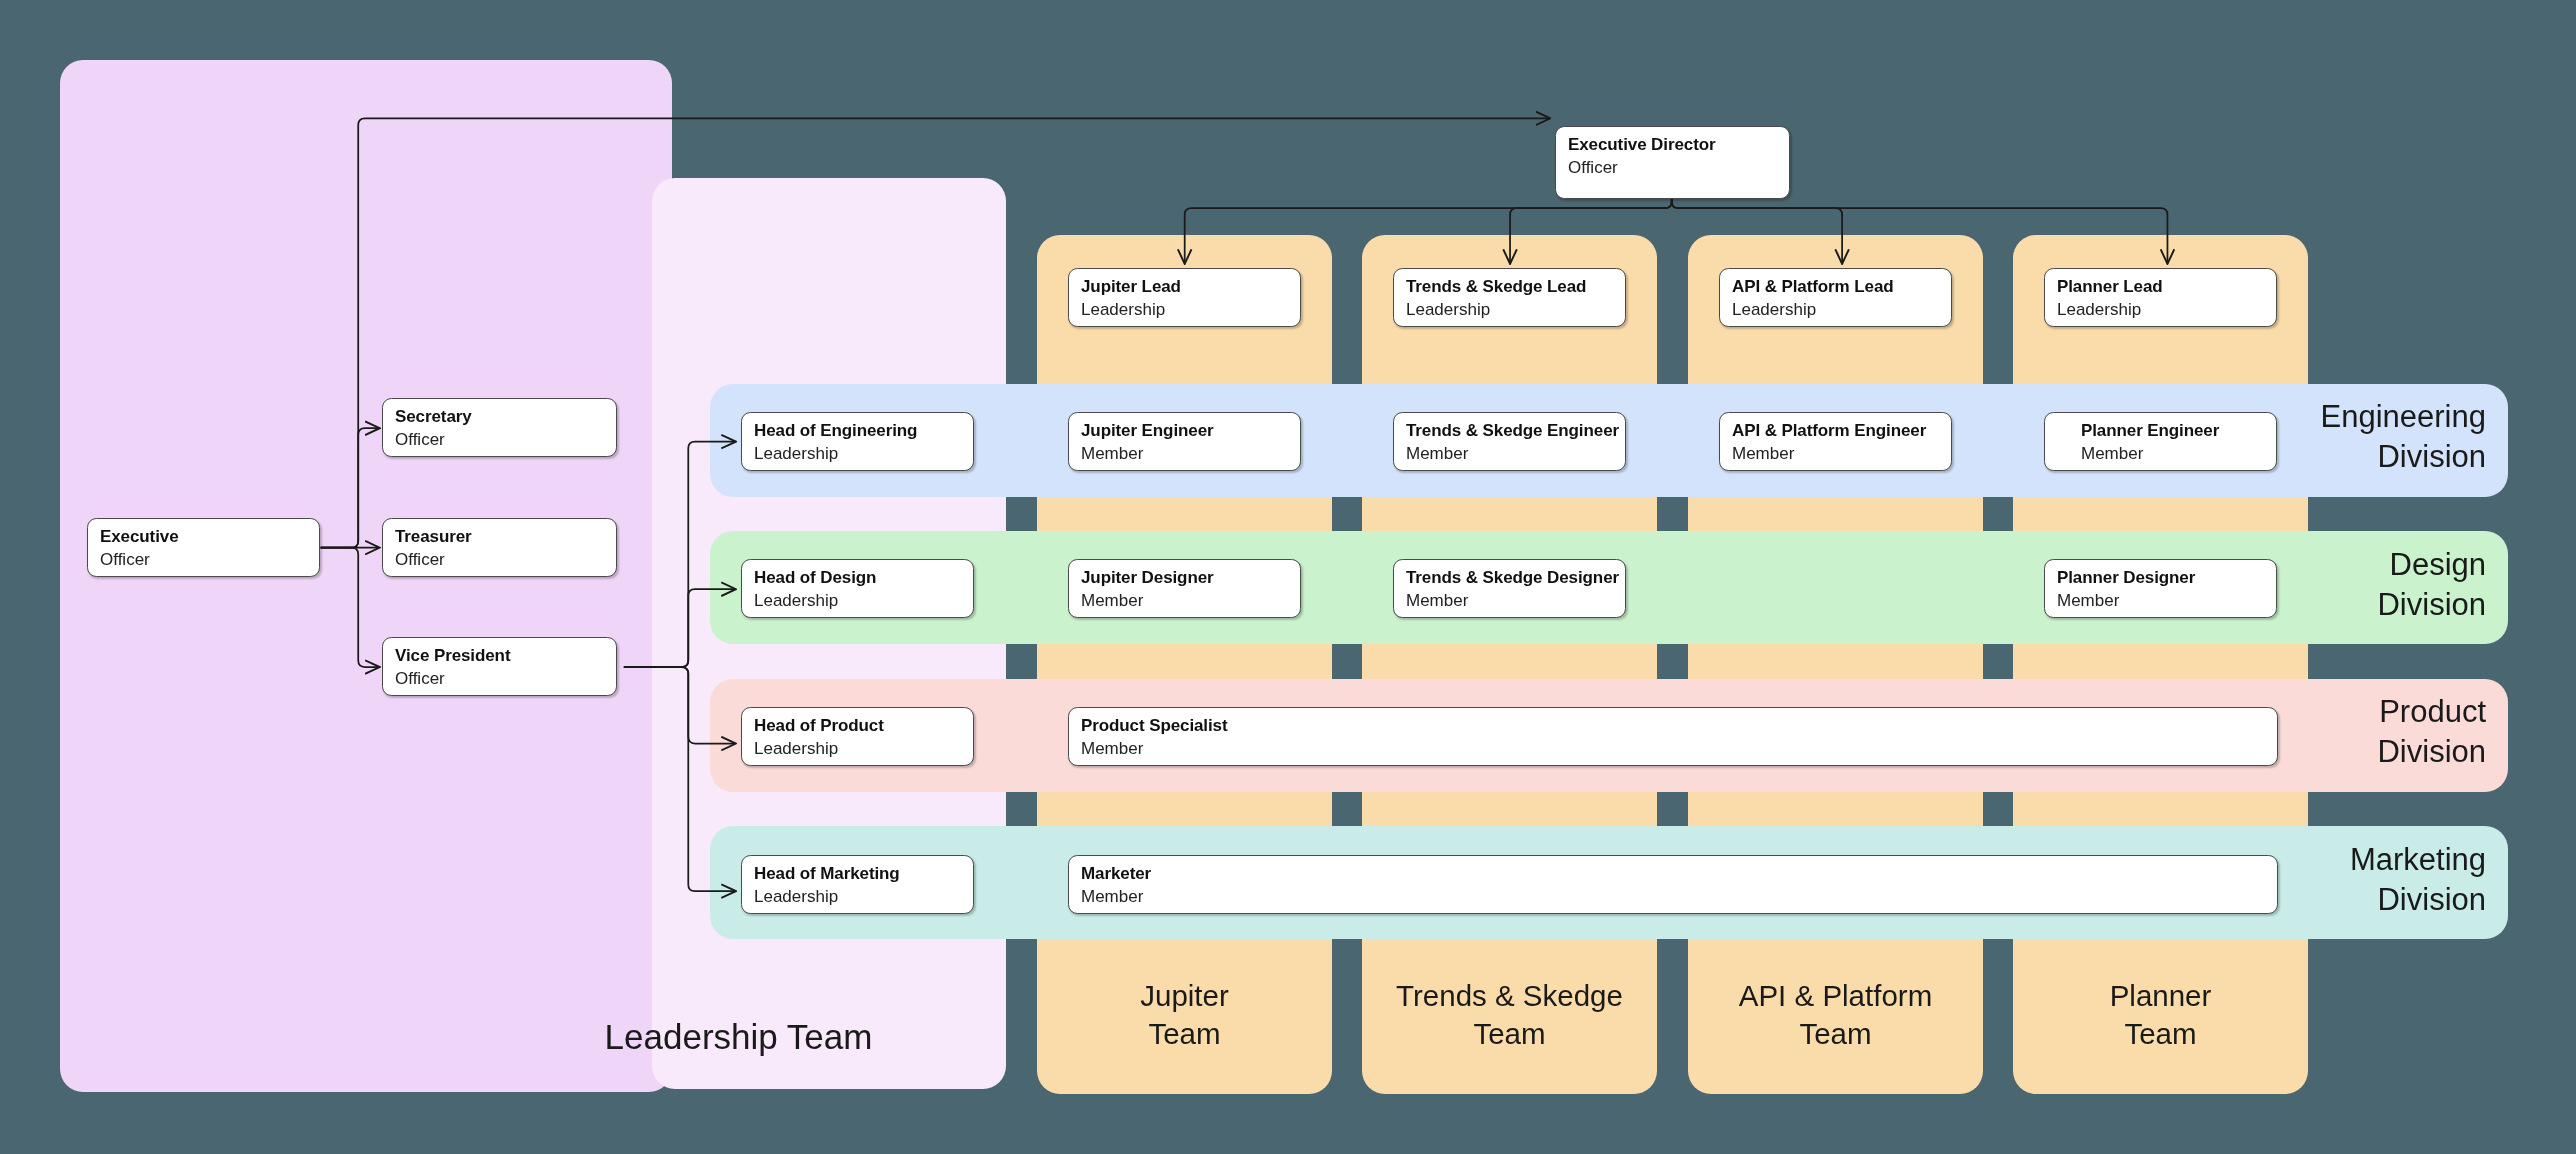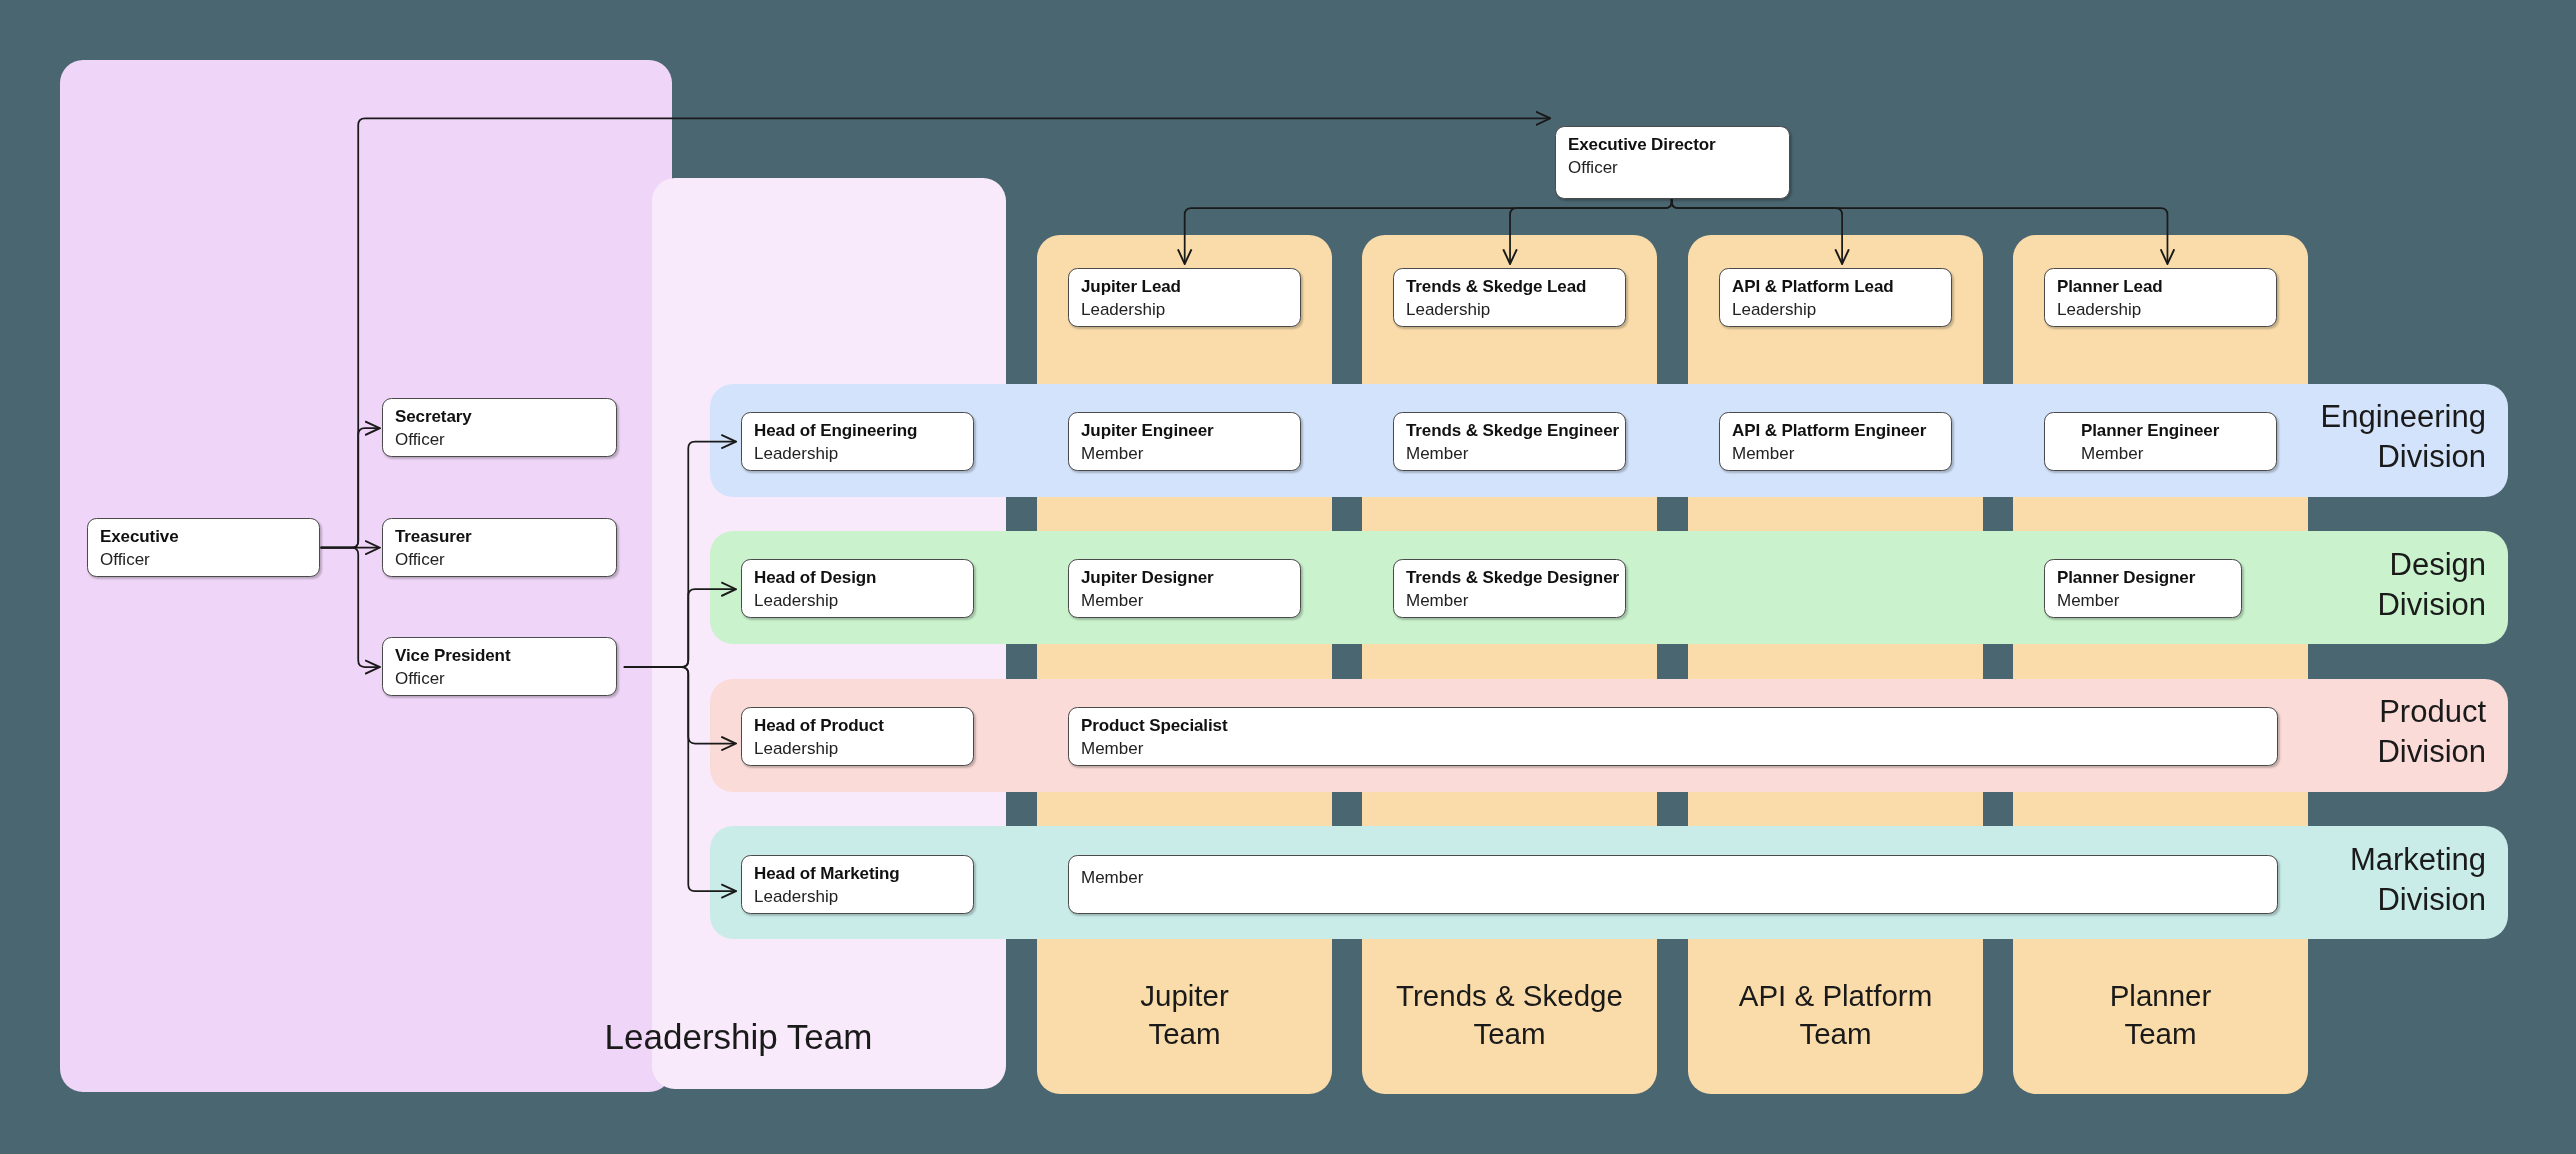--- a/index.html
+++ b/index.html
@@ -175,36 +175,37 @@
     <div class="role">Leadership</div>
   </div>
   <div class="node" style="left:1068px; top:559px; width:233px; height:59px;">
     <div class="title">Jupiter Designer</div>
     <div class="role">Member</div>
   </div>
   <div class="node" style="left:1393px; top:559px; width:233px; height:59px;">
     <div class="title">Trends &amp; Skedge Designer</div>
     <div class="role">Member</div>
   </div>
-  <div class="node" style="left:2044px; top:559px; width:198px; height:59px;">
+  <div class="node" style="left:2044px; top:559px; width:233px; height:59px;">
     <div class="title">Planner Designer</div>
     <div class="role">Member</div>
   </div>
 
   <div class="node" style="left:741px; top:707px; width:233px; height:59px;">
     <div class="title">Head of Product</div>
     <div class="role">Leadership</div>
   </div>
   <div class="node" style="left:1068px; top:707px; width:1210px; height:59px;">
     <div class="title">Product Specialist</div>
     <div class="role">Member</div>
   </div>
 
   <div class="node" style="left:741px; top:855px; width:233px; height:59px;">
     <div class="title">Head of Marketing</div>
     <div class="role">Leadership</div>
   </div>
   <div class="node" style="left:1068px; top:855px; width:1210px; height:59px;">
+    <div class="title">Marketer</div>
     <div class="role">Member</div>
   </div>
 
 </div>
 
 
 </body></html>

